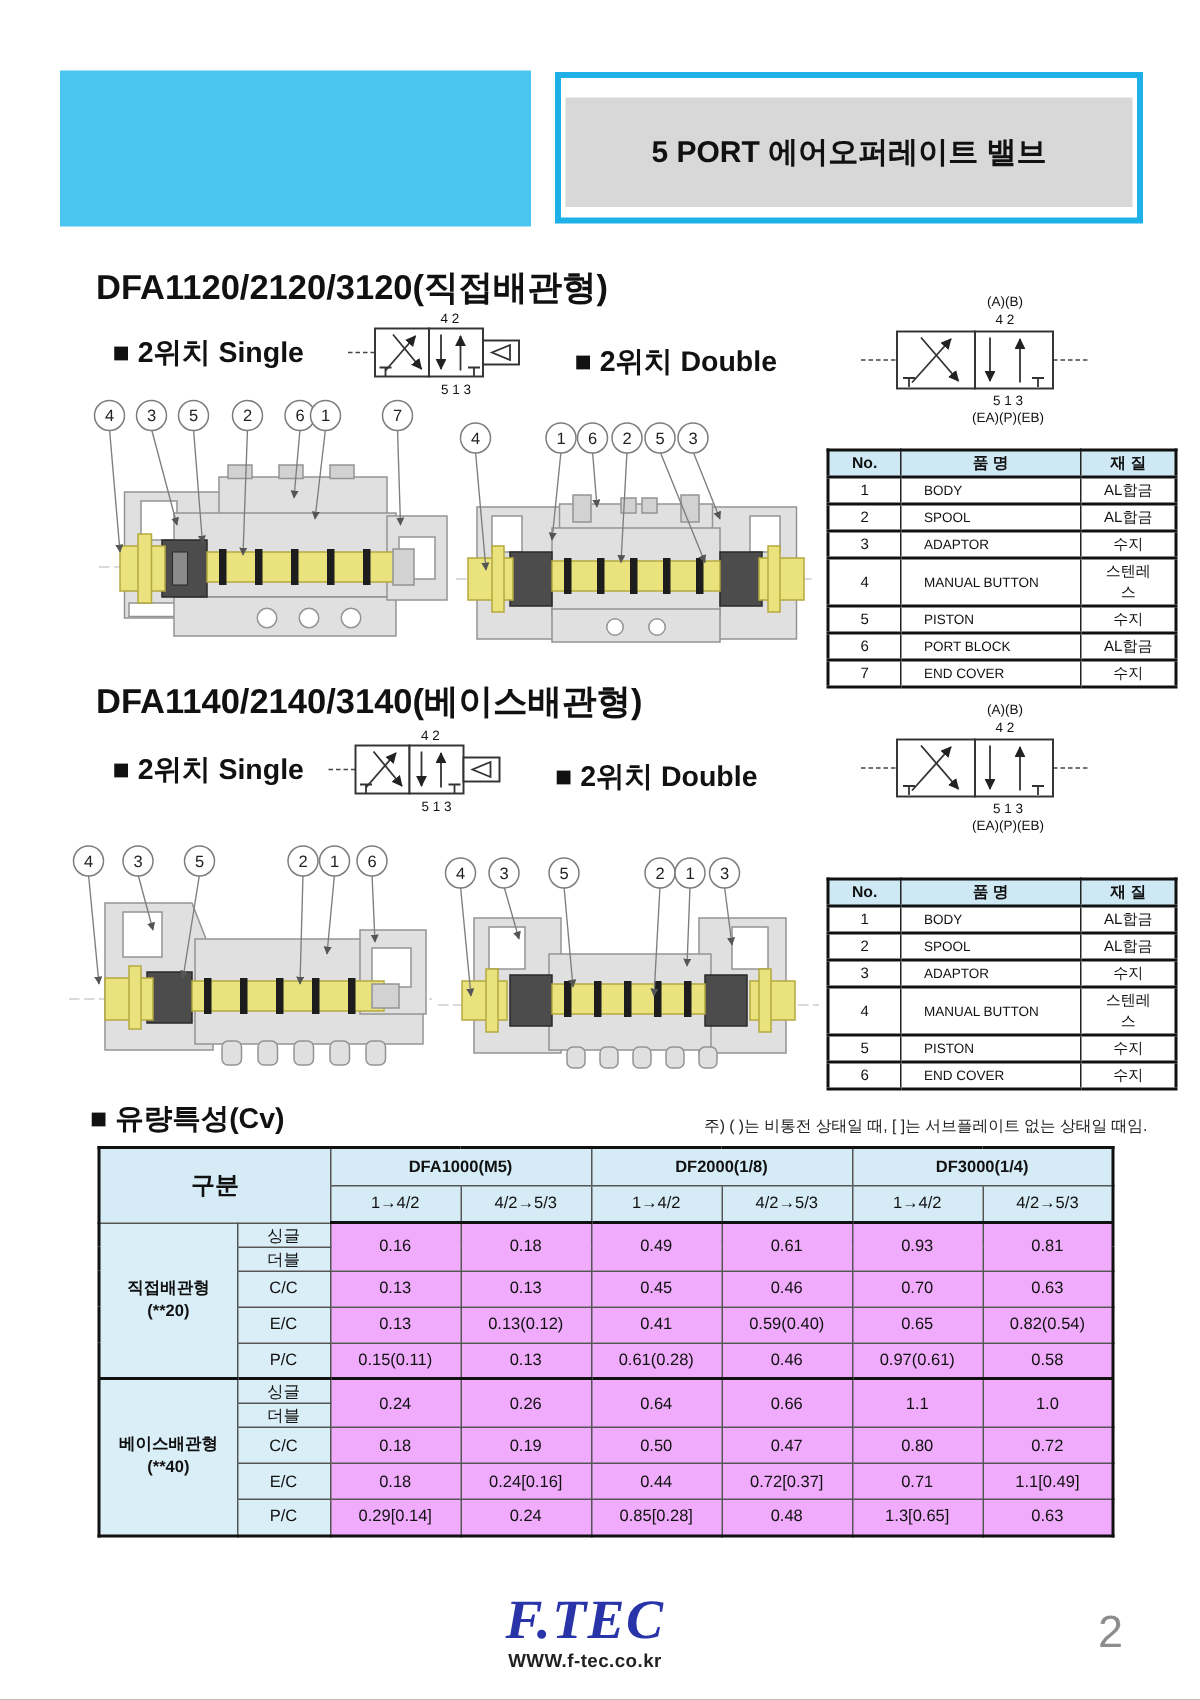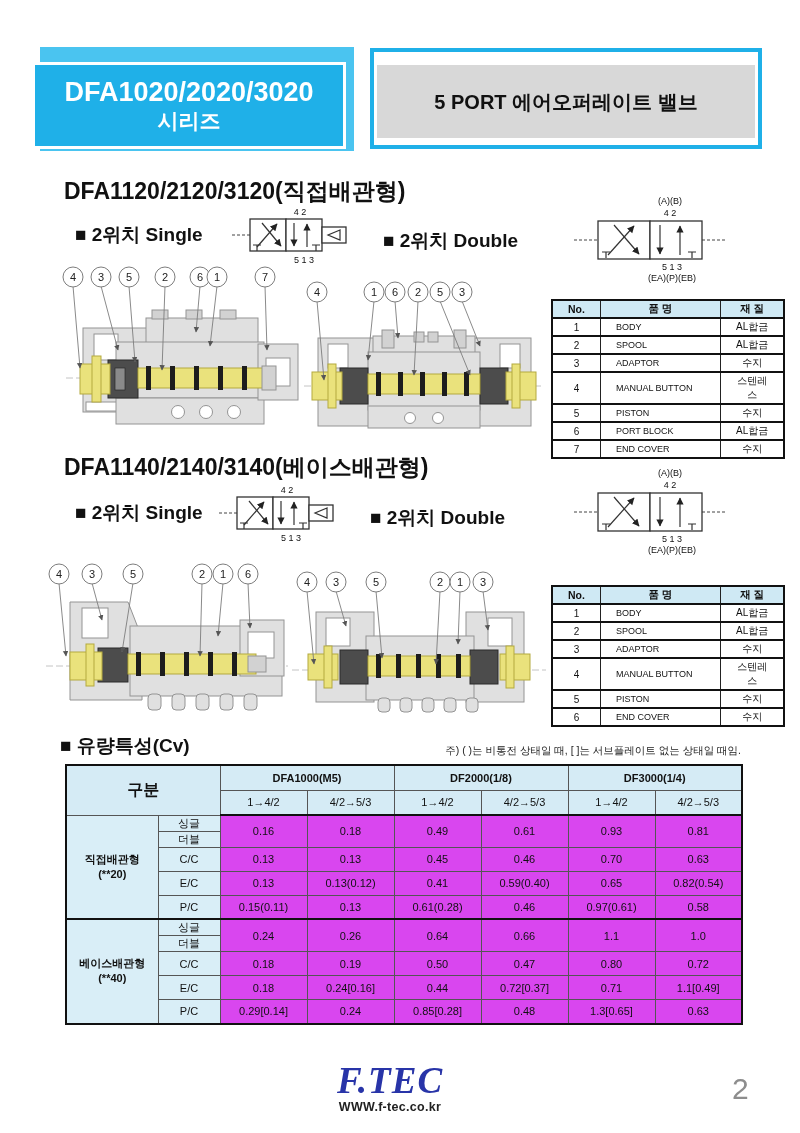--- a/index.html
+++ b/index.html
@@ -62,21 +62,21 @@
   .cv-note{position:absolute;font-size:10.5px;color:#222;text-align:right;}
   table.cv{position:absolute;border-collapse:collapse;border:2px solid #111;background:#fff;}
   table.cv th,table.cv td{border:1px solid #555;font-size:11px;padding:0 2px;text-align:center;}
   table.cv thead th{background:#d5ebf5;height:25px;}
   table.cv thead .corner{font-weight:bold;font-size:16px;}
   table.cv thead .model{font-weight:bold;}
   table.cv thead .sub{font-weight:normal;margin-left:40px;}
   table.cv thead tr:last-child th{border-bottom:2px solid #111;}
   td.cv-group{background:#d9eef7;font-weight:bold;font-size:11.5px;line-height:1.35;}
   td.cv-label{background:#d9eef7;font-size:11px;}
-  td.cv-val{background:#d946ef;height:24px;}
+  td.cv-val{background:#f0abfc;height:24px;}
   td.vb{border-left:2px solid #111;}
   tr.group-start td{border-top:2px solid #111;}
   
   .footer-logo{position:absolute;left:300px;top:1062px;width:180px;text-align:center;}
   .logo-text{font-family:"Liberation Serif",serif;font-style:italic;font-weight:bold;
     font-size:37px;color:#2834a8;line-height:1;letter-spacing:1px;}
   .logo-url{font-size:12.5px;font-weight:bold;color:#222;margin-top:1px;letter-spacing:0.3px;}
   .page-num{position:absolute;left:732px;top:1072px;font-size:30px;color:#8d8d8d;}
 </style>
 </head>
@@ -90,24 +90,20 @@
         <path d="M0,0 L6,3 L0,6 z" fill="#222"></path>
       </marker>
       <marker id="larr" markerWidth="7" markerHeight="7" refX="5.5" refY="3" orient="auto">
         <path d="M0,0 L6,3 L0,6 z" fill="#555"></path>
       </marker>
     </defs>
   </svg>
 
   <div class="series-wrap">
     <div class="series-back"></div>
-    <div class="series-main">
-      <div class="l1">DFA1020/2020/3020</div>
-      <div class="l2">시리즈</div>
-    </div>
   </div>
 
   <div class="titlebox">
     <div class="band">
       <div class="b1">5 PORT 에어오퍼레이트 밸브</div>
     </div>
   </div>
 
   <div class="sec-title" style="left:64px;top:176px;">DFA1120/2120/3120(직접배관형)</div>
   <div class="pos-label" style="left:75px;top:222px;">■ 2위치 Single</div>
@@ -457,21 +453,21 @@
         </tr>
         <tr>
           <td class="pc0">6</td>
           <td class="pc1">END COVER</td>
           <td class="pc2">수지</td>
         </tr>
       </tbody>
   </table>
 
   <div class="cv-title" style="left:60px;top:733px;">■ 유량특성(Cv)</div>
-  <div class="cv-note" style="left:400px;top:744px;width:341px;">주) ( )는 비통전 상태일 때, [ ]는 서브플레이트 없는 상태일 때임.</div>
+  <div class="cv-note" style="left:424px;top:744px;width:341px;">주) ( )는 비통전 상태일 때, [ ]는 서브플레이트 없는 상태일 때임.</div>
 
   <table class="cv" style="left:65px;top:764px;">
     <colgroup>
       <col style="width:92px">
         <col style="width:62px">
       <col style="width:87px">
         <col style="width:87px">
       <col style="width:87px">
         <col style="width:87px">
       <col style="width:87px">

